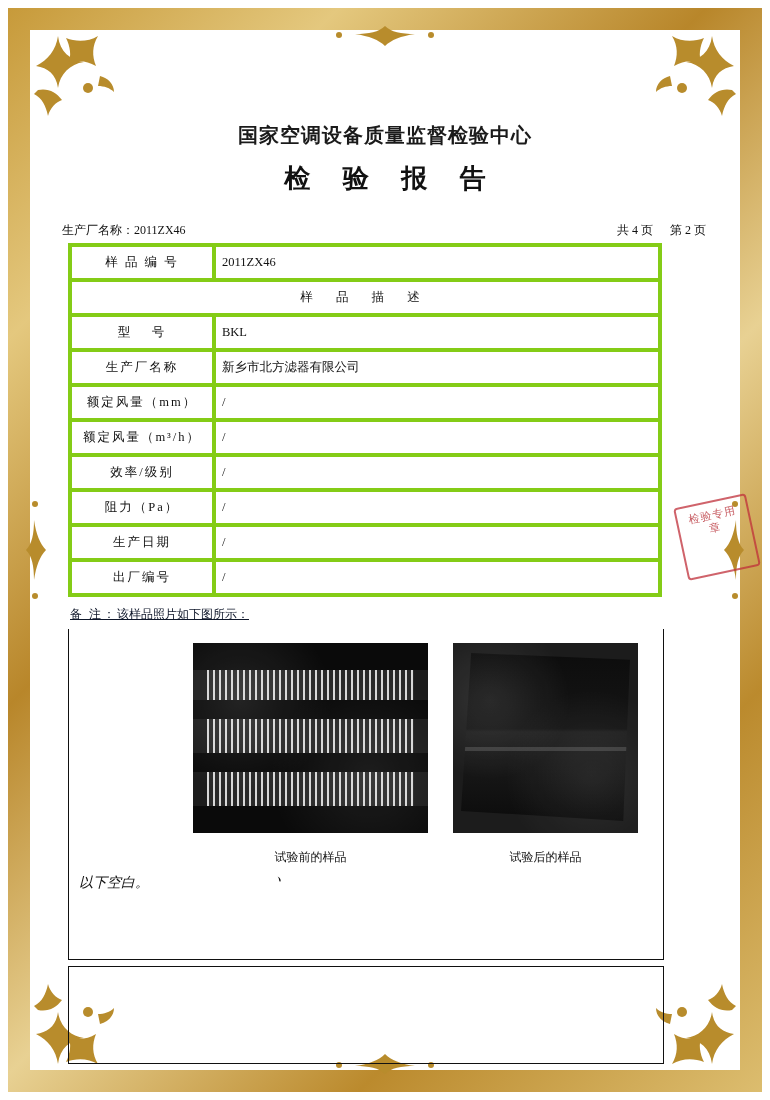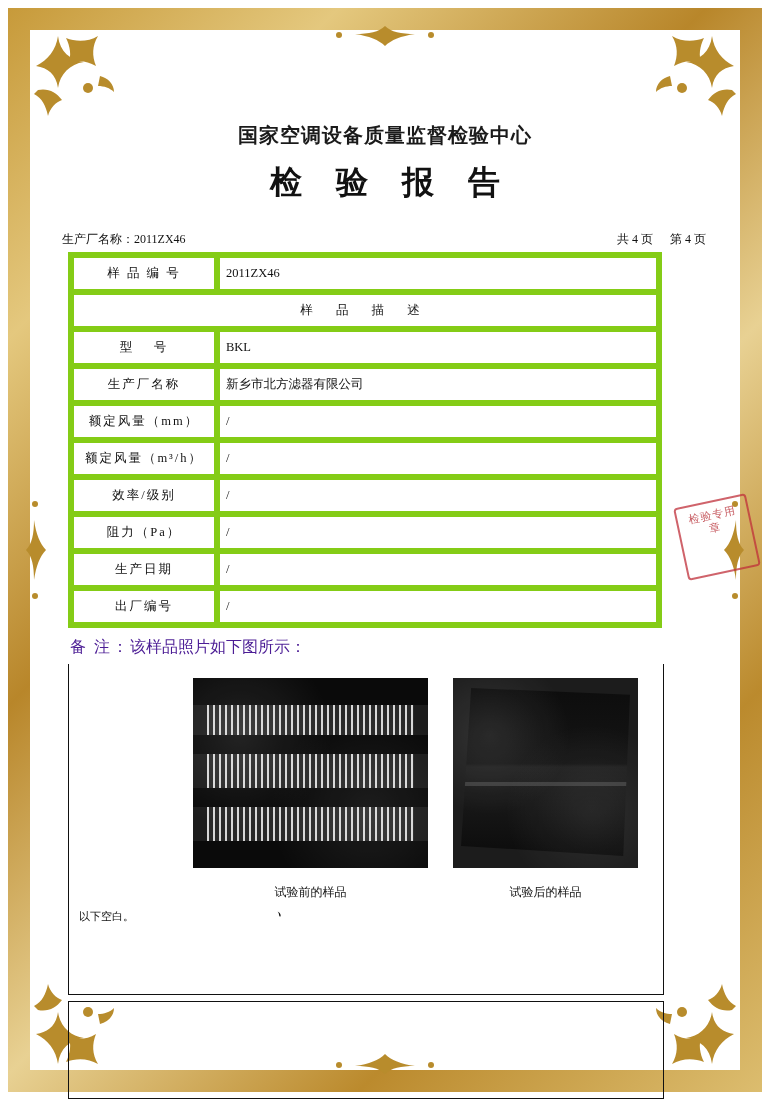--- a/index.html
+++ b/index.html
@@ -74,21 +74,21 @@
   .doc-title1 {
     text-align: center;
     font-size: 20px;
     font-weight: bold;
     letter-spacing: 1px;
     color: #1a1a1a;
     margin-top: 22px;
   }
   .doc-title2 {
     text-align: center;
-    font-size: 32px;
+    font-size: 26px;
     font-weight: bold;
     letter-spacing: 13px;
     color: #111;
     margin-top: 12px;
     padding-left: 13px;
   }
 
   .meta-row {
     display: flex;
     justify-content: space-between;
@@ -100,21 +100,21 @@
   }
   .meta-right span { margin-left: 14px; }
 
   table.main {
     border-collapse: collapse;
     width: 594px;
     margin: 4px 0 0 8px;
     table-layout: fixed;
   }
   table.main td {
-    border: 6px solid #84cc16;
+    border: 4px solid #84cc16;
     font-size: 12.5px;
     color: #111;
     height: 31px;
     padding: 0 6px;
   }
   td.label {
     width: 128px;
     text-align: center;
     letter-spacing: 2px;
   }
@@ -123,23 +123,24 @@
   }
   td.section {
     text-align: center;
     letter-spacing: 10px;
     font-size: 13px;
     padding-left: 10px;
   }
 
   .remark-row {
     display: flex;
-    font-size: 16px;
-    color: #4c1d95;
+    font-size: 12px;
+    color: #0f172a;
     margin: 9px 0 0 10px;
+    text-decoration: underline;
   }
   .remark-label { letter-spacing: 2px; white-space: nowrap; }
 
   .photo-box {
     width: 594px;
     margin: 6px 0 0 8px;
     border: 1px solid #111;
     border-top: none;
     height: 330px;
     position: relative;
@@ -204,23 +205,24 @@
   }
   .darkblock::after {
     content: "";
     position: absolute;
     left: 0; right: 0; top: 56%;
     height: 4px;
     background: #3c3c3c;
   }
 
   .below-note {
-    font-size: 11px;
+    font-size: 14px;
     margin: 8px 0 0 10px;
     color: #111;
+    font-style: italic;
   }
 
   .tail-box {
     width: 594px;
     height: 96px;
     margin: 6px 0 0 8px;
     border: 1px solid #111;
   }
 
   .stroke-mark {
@@ -376,21 +378,21 @@
 
   <div class="content">
 
     <div class="doc-title1">国家空调设备质量监督检验中心</div>
     <div class="doc-title2">检 验 报 告</div>
 
     <div class="meta-row">
       <div class="meta-left">生产厂名称：2011ZX46</div>
       <div class="meta-right">
         <span>共 4 页</span>
-        <span>第 4 页</span>
+        <span>第 2 页</span>
       </div>
     </div>
 
     <table class="main">
       <tbody>
           <tr>
         <td class="label">样 品 编 号</td>
         <td class="value">2011ZX46</td>
       </tr>
       <tr>

